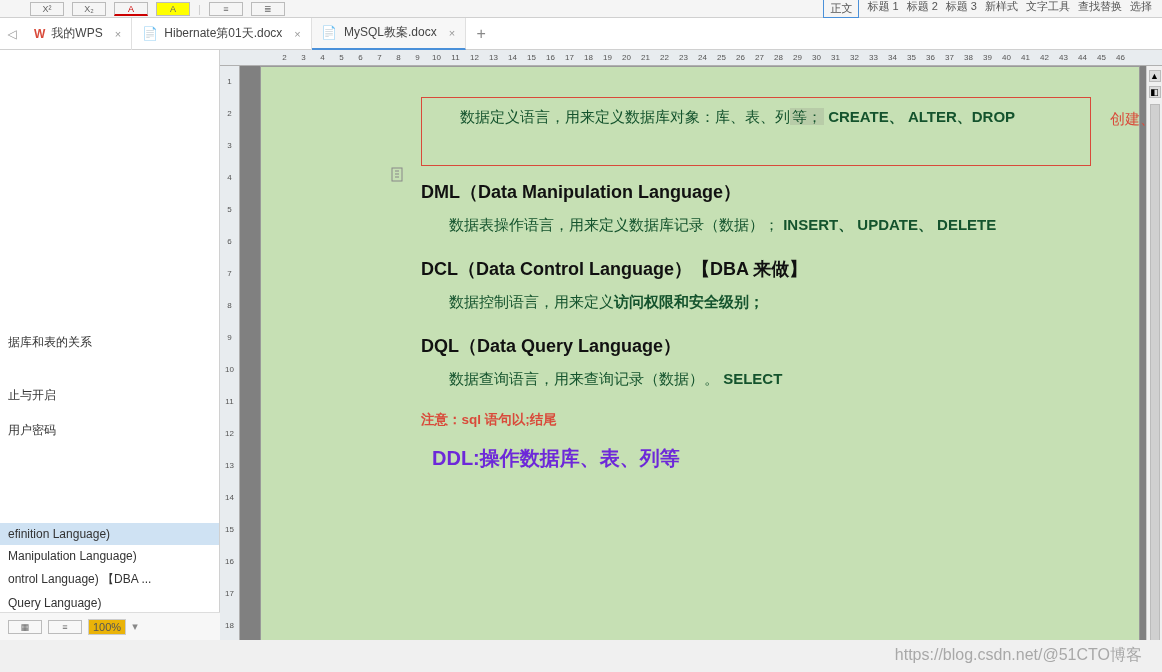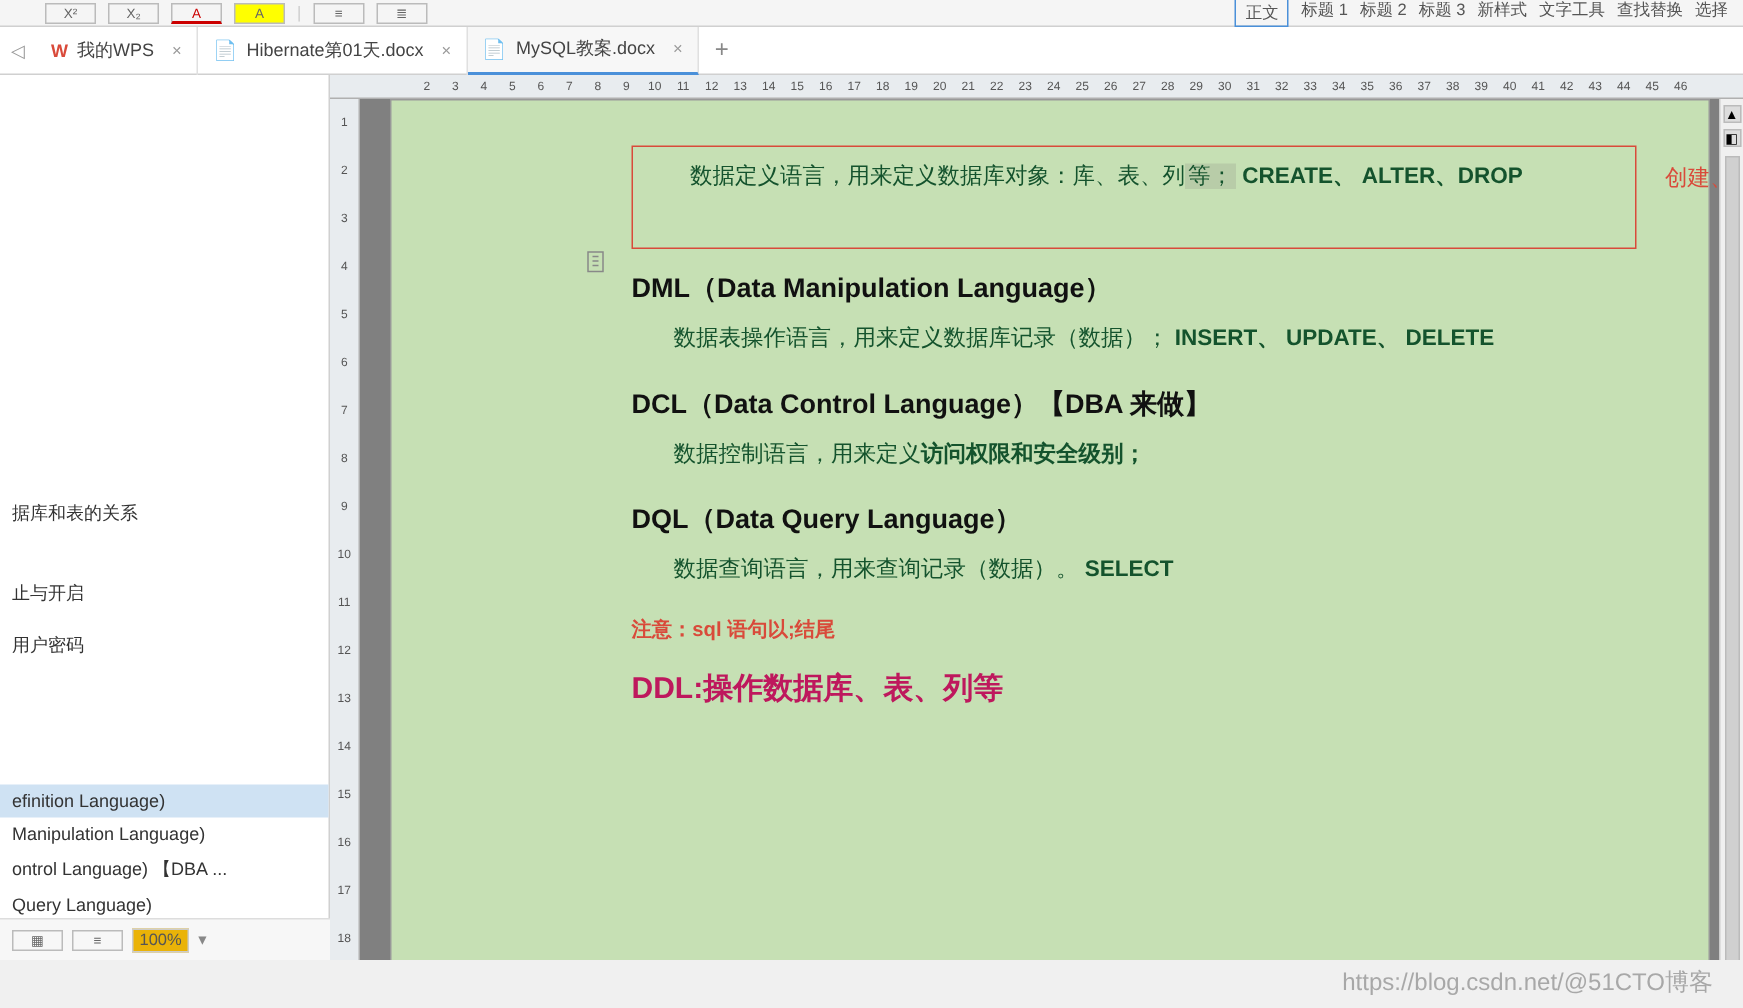--- a/index.html
+++ b/index.html
@@ -122,21 +122,21 @@
   }
   h3.section-title {
     font-size:18px; font-weight:bold; margin:8px 0 12px 0; color:#111;
   }
   .section-body {
     font-size:15px; color:#14532d; padding-left:28px; margin-bottom:22px;
   }
   .section-body .kw { font-weight:bold;}
   .hl { background:#b8cca8; padding:0 2px;}
   .note-red { color:#d94a3a; font-size:13.5px; font-weight:bold; margin:6px 0 16px 0;}
-  .big-title { font-size:20px; font-weight:bold; color:#be185d; margin-top:8px;}
+  .big-title { font-size:20px; font-weight:bold; color:#6d28d9; margin-top:8px;margin-left:11px;}
   .scroll-right {
     position:absolute; right:0; top:16px; width:16px; height:600px;
     background:#f0f0f0; border-left:1px solid #ccc;
     display:flex; flex-direction:column; align-items:center; gap:4px;
     padding-top:4px;
   }
   .scroll-right .sbtn { width:12px;height:12px; background:#ddd; border:1px solid #bbb; font-size:9px; text-align:center; line-height:10px; cursor:pointer;}
   .scroll-thumb { width:10px; flex:1; background:#d0d0d0; border:1px solid #bbb; margin:2px 0;}
   .statusbar {
     position:absolute; bottom:0; left:0;

